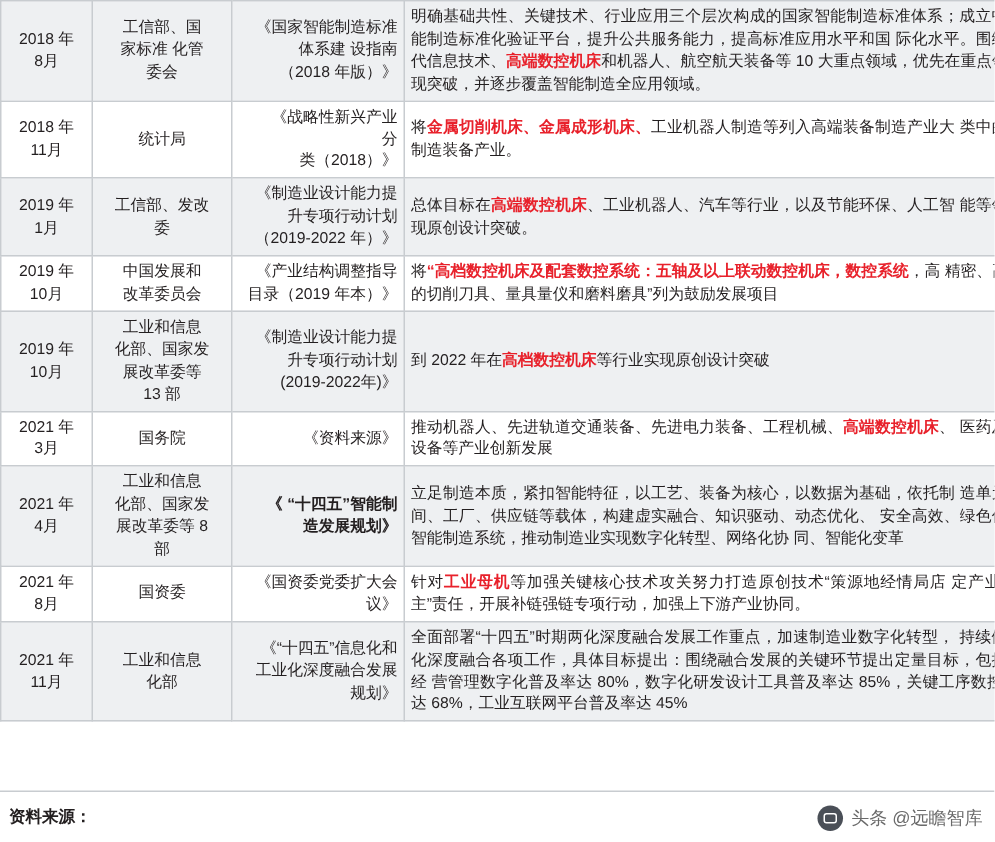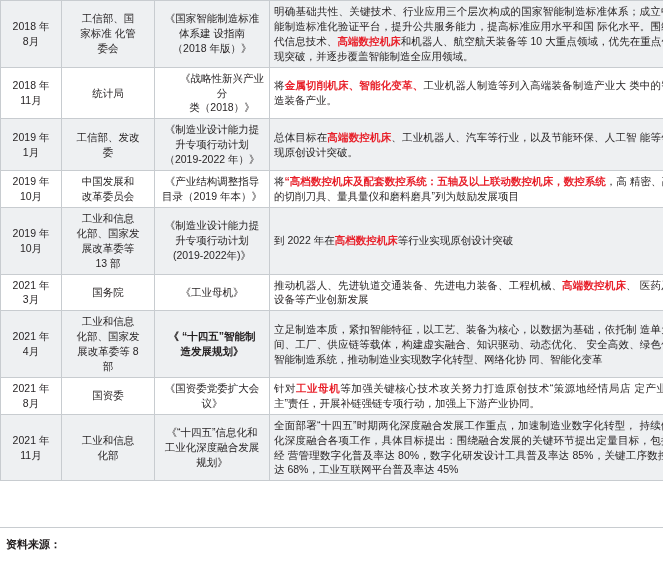--- a/index.html
+++ b/index.html
@@ -37,21 +37,21 @@
     text-align: center;
     color: #231f20;
   }
   td.c-org {
     width: 84px;
     text-align: center;
     margin-top: 18px;
   }
   td.c-doc {
     width: 106px;
-    text-align: center;
+    text-align: right;
   }
   td.c-content {
     width: 419px;
     text-align: justify;
   }
   tr.shade td {
     background: #eef0f2;
   }
   tr.plain td {
     background: #ffffff;
@@ -146,21 +146,21 @@
             <td class="c-content"><span>明确基础共性、关键技术、行业应用三个层次构成的国家智能制造标准体系；</span><span>成立中部智能制造标准化验证平台，提升公共服务能力，提高标准应用水平和国
 际化水平。围绕新一代信息技术、</span><span class="hl">高端数控机床</span><span>和机器人、航空航天装备等 10
 大重点领域，优先在重点领域实现突破，并逐步覆盖智能制造全应用领域。</span></td>
           </tr>
           <tr class="plain">
             <td class="c-date" style="white-space: pre-line;">2018 年
 11月</td>
             <td class="c-org" style="white-space: pre-line;">统计局</td>
             <td class="c-doc" style="white-space: pre-line; padding-left: 24px;">《战略性新兴产业分
 类（2018）》</td>
-            <td class="c-content"><span>将</span><span class="hl">金属切削机床、智能化变革、</span><span>工业机器人制造等列入高端装备制造产业大
+            <td class="c-content"><span>将</span><span class="hl">金属切削机床、金属成形机床、</span><span>工业机器人制造等列入高端装备制造产业大
 类中的智能制造装备产业。</span></td>
           </tr>
           <tr class="shade">
             <td class="c-date" style="white-space: pre-line;">2019 年
 1月</td>
             <td class="c-org" style="white-space: pre-line;">工信部、发改
 委</td>
             <td class="c-doc" style="white-space: pre-line;">《制造业设计能力提
 升专项行动计划
 （2019-2022 年）》</td>
@@ -186,21 +186,21 @@
 13 部</td>
             <td class="c-doc" style="white-space: pre-line;">《制造业设计能力提
 升专项行动计划
 (2019-2022年)》</td>
             <td class="c-content"><span>到 2022 年在</span><span class="hl">高档数控机床</span><span>等行业实现原创设计突破</span></td>
           </tr>
           <tr class="plain">
             <td class="c-date" style="white-space: pre-line;">2021 年
 3月</td>
             <td class="c-org" style="white-space: pre-line;">国务院</td>
-            <td class="c-doc" style="white-space: pre-line;">《工业母机》</td>
+            <td class="c-doc" style="white-space: pre-line;">《资料来源》</td>
             <td class="c-content"><span>推动机器人、先进轨道交通装备、先进电力装备、工程机械、</span><span class="hl">高端数控机床</span><span>、
 医药及医疗设备等产业创新发展</span></td>
           </tr>
           <tr class="shade">
             <td class="c-date" style="white-space: pre-line;">2021 年
 4月</td>
             <td class="c-org" style="white-space: pre-line;">工业和信息
 化部、国家发
 展改革委等 8
 部</td>
@@ -234,14 +234,18 @@
 化率达 68%，工业互联网平台普及率达 45%</span></td>
           </tr>
         </tbody>
     </table>
   </div>
 
   <div class="src">
     <span class="src-label">资料来源：</span>
   </div>
 
+  <div class="watermark">
+    <span class="wm-logo"></span>
+    <span class="wm-text">头条 @远瞻智库</span>
+  </div>
 
 </div>
 
 </body></html>

